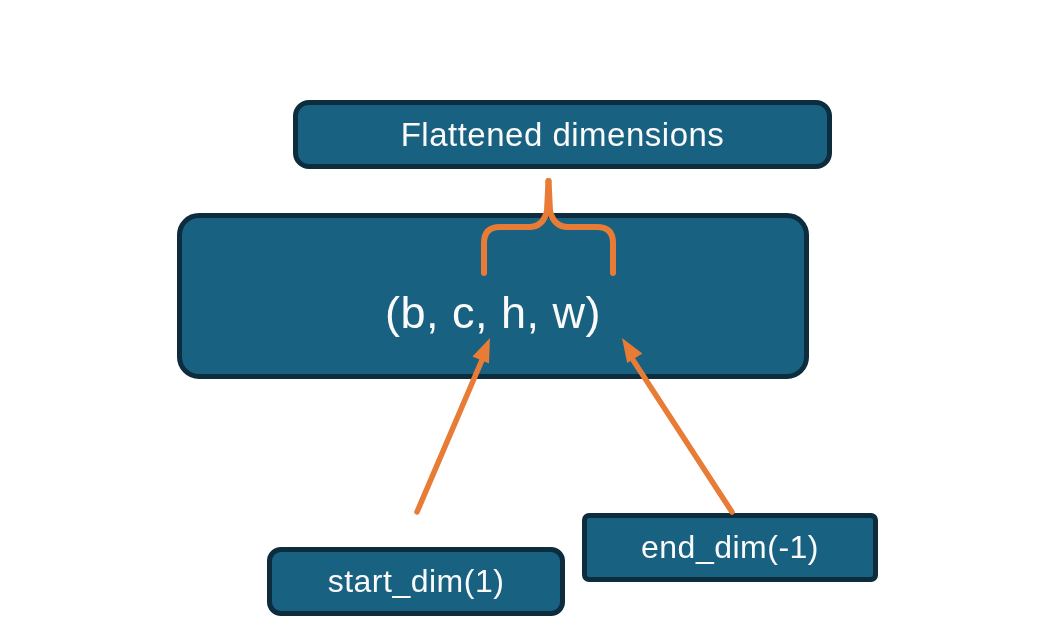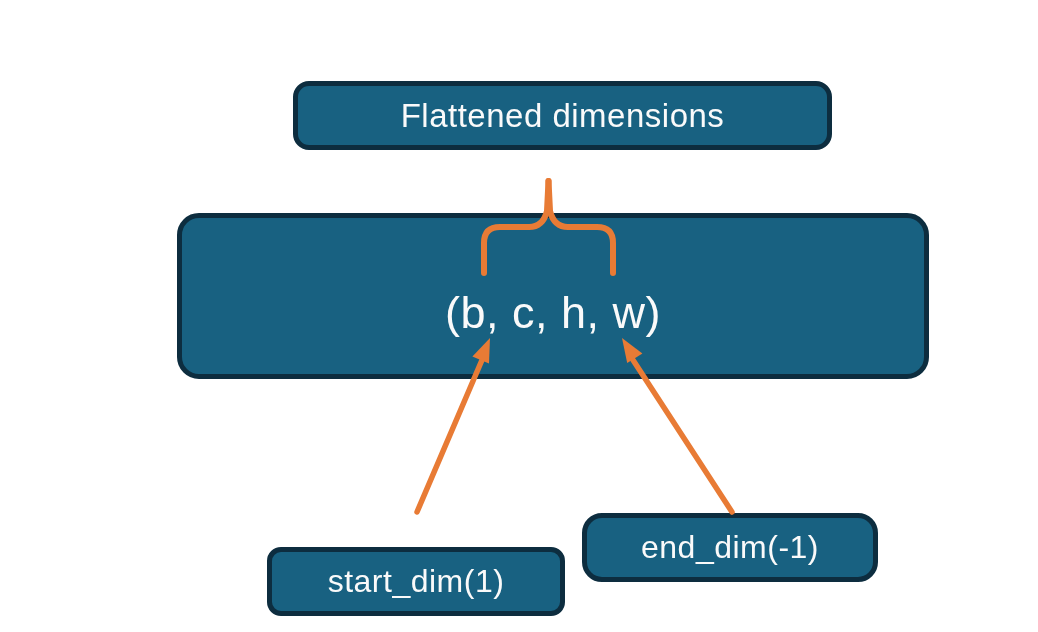--- a/index.html
+++ b/index.html
@@ -23,24 +23,24 @@
     box-sizing: border-box;
     background: var(--box-fill);
     border: 5px solid var(--box-border);
     color: var(--text);
     display: flex;
     align-items: center;
     justify-content: center;
     letter-spacing: 0.5px;
     z-index: 1;
   }
-  .top-box    { left: 293px; top: 81px;  width: 539px; height: 69px;  border-radius: 16px; font-size: 33px; }
-  .tensor-box { left: 177px; top: 213px; width: 752px; height: 166px; border-radius: 22px; font-size: 45px; padding-top: 34px; }
+  .top-box    { left: 293px; top: 100px;  width: 539px; height: 69px;  border-radius: 16px; font-size: 33px; }
+  .tensor-box { left: 177px; top: 213px; width: 632px; height: 166px; border-radius: 22px; font-size: 45px; padding-top: 34px; }
   .start-box  { left: 267px; top: 513px; width: 298px; height: 69px;  border-radius: 14px; font-size: 32px; margin-top: 34px; }
-  .end-box    { left: 582px; top: 513px; width: 296px; height: 69px;  border-radius: 20px; font-size: 32px; text-align: right; }
+  .end-box    { left: 582px; top: 513px; width: 296px; height: 69px;  border-radius: 7px; font-size: 32px; text-align: right; }
   svg.connectors {
     position: absolute;
     left: 0; top: 0;
     width: 1038px; height: 632px;
     z-index: 2;
     pointer-events: none;
   }
   .connectors .stroke {
     stroke: var(--accent);
     stroke-width: 6;

